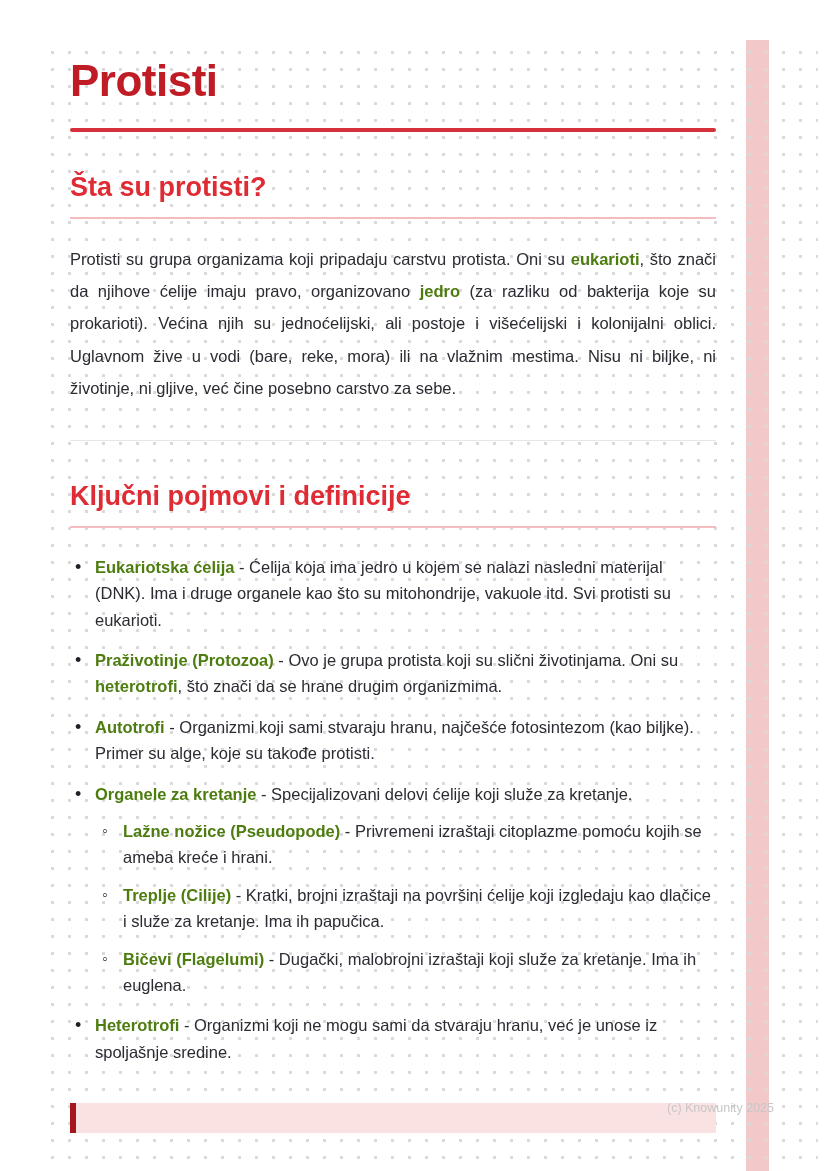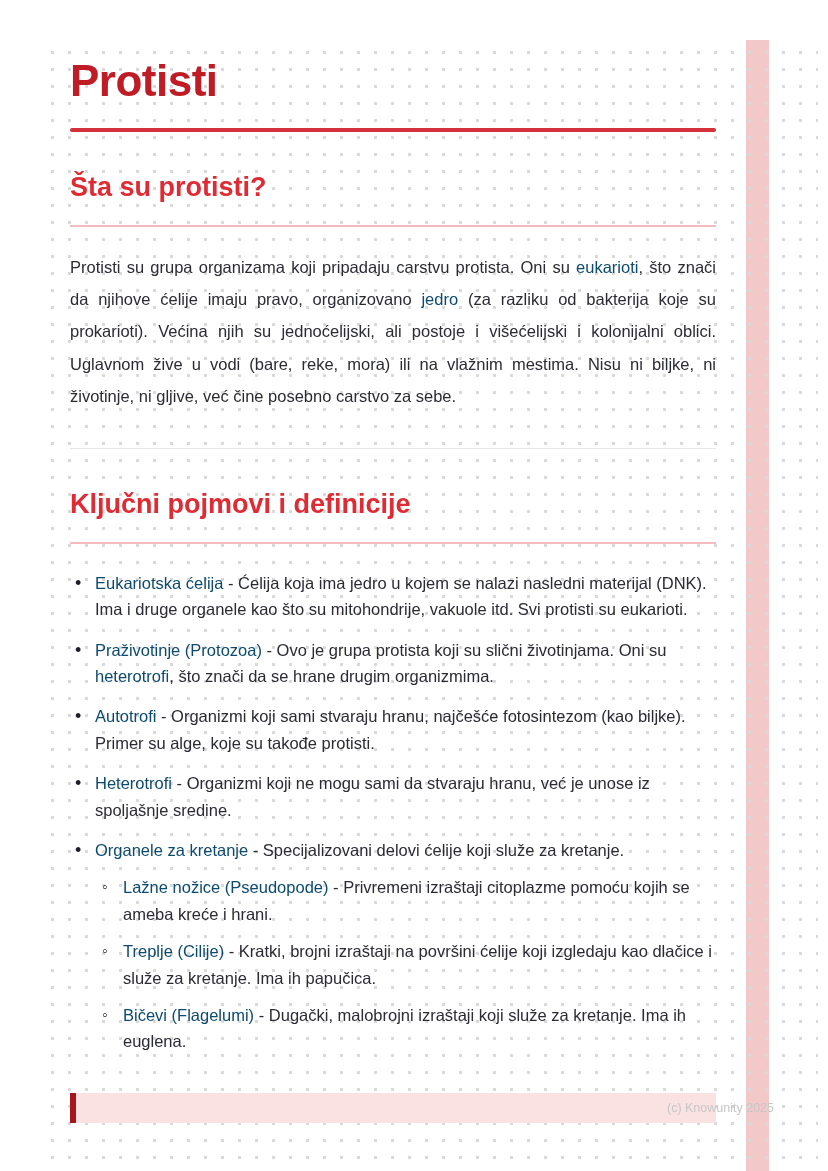--- a/index.html
+++ b/index.html
@@ -40,21 +40,21 @@
     height: 4px;
     background: #d4313a;
     border-radius: 2px;
     margin-top: 22px;
   }
   .section-heading {
     margin-top: 40px;
     font-size: 27px;
     font-weight: 800;
     color: #de2b34;
-    padding-bottom: 22px;
+    padding-bottom: 14px;
     border-bottom: 2px solid #f4bcbf;
   }
   .body-text {
     margin-top: 24px;
     font-size: 16.5px;
     line-height: 1.95;
     text-align: justify;
   }
   .divider {
     border-top: 1px solid #e6e6e6;
@@ -89,21 +89,21 @@
     font-size: 16.5px;
     line-height: 1.6;
   }
   .sub-item::before {
     content: "◦";
     position: absolute;
     left: 7px; top: 0;
     font-size: 16px;
     color: #1f1f27;
   }
-  strong { font-weight: 400; color: #0c4a6e; }
+  strong { font-weight: 700; color: #4d7c0f; }
   .callout {
     margin-top: 38px;
     background: #fae2e2;
     border-left: 6px solid #a5161f;
     padding: 15px 20px 15px 22px;
   }
   .footer {
     position: absolute;
     right: 54px; bottom: 56px;
     font-size: 12.5px;
@@ -136,36 +136,36 @@
       <li class="def-item">
         <span class="li-text"><strong>Eukariotska ćelija</strong><span> - Ćelija koja ima jedro u kojem se nalazi nasledni materijal (DNK). Ima i druge organele kao što su mitohondrije, vakuole itd. Svi protisti su eukarioti.</span></span>
       </li>
       <li class="def-item">
         <span class="li-text"><strong>Praživotinje (Protozoa)</strong><span> - Ovo je grupa protista koji su slični životinjama. Oni su </span><strong>heterotrofi</strong><span>, što znači da se hrane drugim organizmima.</span></span>
       </li>
       <li class="def-item">
         <span class="li-text"><strong>Autotrofi</strong><span> - Organizmi koji sami stvaraju hranu, najčešće fotosintezom (kao biljke). Primer su alge, koje su takođe protisti.</span></span>
       </li>
       <li class="def-item">
-        <span class="li-text"><strong>Heterotrofi</strong><span> - Organizmi koji ne mogu sami da stvaraju hranu, već je unose iz spoljašnje sredine.</span></span>
-      </li>
-      <li class="def-item">
         <span class="li-text"><strong>Organele za kretanje</strong><span> - Specijalizovani delovi ćelije koji služe za kretanje.</span></span>
         <ul class="sub-list">
           <li class="sub-item">
             <span class="li-text"><strong>Lažne nožice (Pseudopode)</strong><span> - Privremeni izraštaji citoplazme pomoću kojih se ameba kreće i hrani.</span></span>
           </li>
           <li class="sub-item">
             <span class="li-text"><strong>Treplje (Cilije)</strong><span> - Kratki, brojni izraštaji na površini ćelije koji izgledaju kao dlačice i služe za kretanje. Ima ih papučica.</span></span>
           </li>
           <li class="sub-item">
             <span class="li-text"><strong>Bičevi (Flagelumi)</strong><span> - Dugački, malobrojni izraštaji koji služe za kretanje. Ima ih euglena.</span></span>
           </li>
         </ul>
       </li>
+      <li class="def-item">
+        <span class="li-text"><strong>Heterotrofi</strong><span> - Organizmi koji ne mogu sami da stvaraju hranu, već je unose iz spoljašnje sredine.</span></span>
+      </li>
     </ul>
   </section>
 
   <div class="callout">
     
   </div>
 
 </div>
 
 <div class="footer">(c) Knowunity 2025</div>

